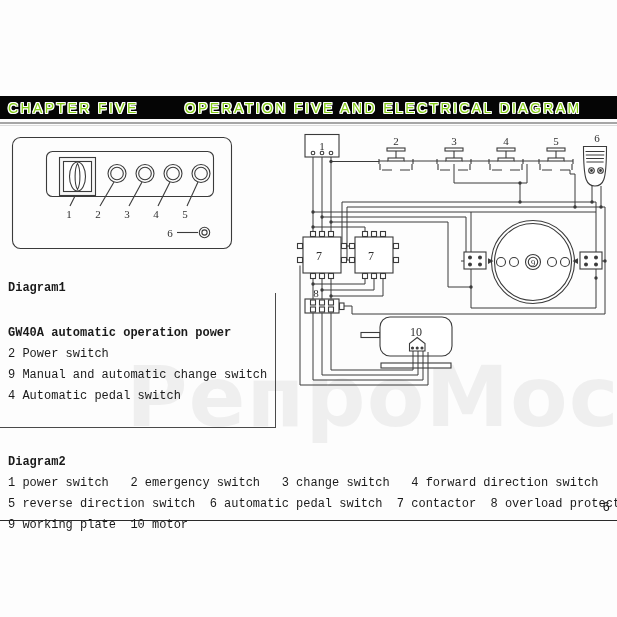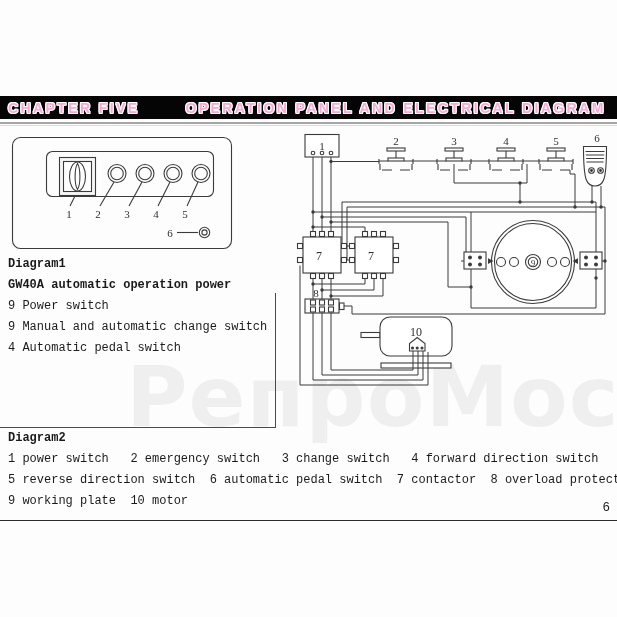--- a/index.html
+++ b/index.html
@@ -2,49 +2,49 @@
 <html><head>
 <meta charset="utf-8">
 <style>
   html,body{margin:0;padding:0;}
   body{width:617px;height:617px;background:#fdfdfd;position:relative;overflow:hidden;
        font-family:"Liberation Mono", monospace;color:#1a1a1a;}
   .abs{position:absolute;}
   
   .header-bar{top:96px;left:0;width:617px;height:23px;background:#050505;
     display:flex;align-items:center;gap:46px;padding-left:8px;box-sizing:border-box;z-index:2;}
-  .outline-text{font-family:"Liberation Sans",sans-serif;font-weight:700;font-size:14px;
-    letter-spacing:2.4px;color:#f9a8d4;white-space:nowrap;
+  .outline-text{font-family:"Liberation Sans",sans-serif;font-weight:400;font-size:14px;
+    letter-spacing:2.4px;color:#84cc16;white-space:nowrap;
     text-shadow:-1px 0 #fff,1px 0 #fff,0 -1px #fff,0 1px #fff,
                 -1px -1px #fff,1px -1px #fff,-1px 1px #fff,1px 1px #fff;}
   .header-rule{top:122px;left:0;width:617px;height:2px;background:#a6a6a6;z-index:2;}
   .header-rule2{top:125px;left:0;width:617px;height:1px;background:#dcdcdc;z-index:2;}
   
   .watermark{top:348px;left:126px;font-family:"DejaVu Sans",sans-serif;font-weight:700;
     font-size:84px;letter-spacing:1px;color:#000;opacity:0.05;z-index:1;white-space:nowrap;}
   
   .panel-svg{top:130px;left:8px;z-index:2;}
   .circuit-svg{top:128px;left:296px;z-index:2;}
   
   .d1block{top:254px;left:8px;z-index:2;font-size:12px;line-height:21px;}
   .d2block{top:428px;left:8px;z-index:2;font-size:12px;line-height:21px;}
   .tline{white-space:pre;}
-  .bold{font-weight:700;}
+  .bold{font-weight:700;margin-top:24px;}
   .legend-vline{top:293px;left:275px;width:1px;height:135px;background:#4a4a4a;z-index:2;}
   .legend-hline{top:427px;left:0;width:276px;height:1px;background:#4a4a4a;z-index:2;}
   .footer-rule{top:520px;left:0;width:617px;height:1px;background:#2a2a2a;z-index:2;}
   .pagenum{top:501px;right:7px;font-size:12.5px;z-index:2;}
   svg text{font-family:"Liberation Serif",serif;fill:#2f2f2f;}
 </style>
 </head>
 <body>
 
 <div class="abs header-bar">
   <span class="outline-text">CHAPTER FIVE</span>
-  <span class="outline-text">OPERATION PANEL AND ELECTRICAL DIAGRAM</span>
+  <span class="outline-text">OPERATION FIVE AND ELECTRICAL DIAGRAM</span>
 </div>
 <div class="abs header-rule"></div>
 <div class="abs header-rule2"></div>
 
 <div class="abs watermark">РепроМост</div>
 
 <svg class="abs panel-svg" width="240" height="126" viewBox="8 130 240 126">
   <g stroke="#3b3b3b" fill="none" stroke-width="1.1">
     <rect x="12.5" y="137.5" width="219" height="111" rx="8"></rect>
     <rect x="46.5" y="151.5" width="167" height="45" rx="6"></rect>
@@ -281,21 +281,21 @@
     <text x="371" y="260" font-size="12">7</text>
     <text x="316" y="296.5">8</text>
     <text x="533" y="265.5" font-size="8.5">9</text>
     <text x="416" y="336" font-size="12">10</text>
   </g>
 </svg>
 
 <div class="abs d1block">
   <div class="tline bold">Diagram1</div>
   <div class="tline bold">GW40A automatic operation power</div>
-  <div class="tline">9 Power switch</div>
+  <div class="tline">2 Power switch</div>
   <div class="tline">9 Manual and automatic change switch</div>
   <div class="tline">4 Automatic pedal switch</div>
 </div>
 <div class="abs legend-vline"></div>
 <div class="abs legend-hline"></div>
 
 <div class="abs d2block">
   <div class="tline bold">Diagram2</div>
   <div class="tline">1 power switch   2 emergency switch   3 change switch   4 forward direction switch</div>
   <div class="tline">5 reverse direction switch  6 automatic pedal switch  7 contactor  8 overload protector</div>

